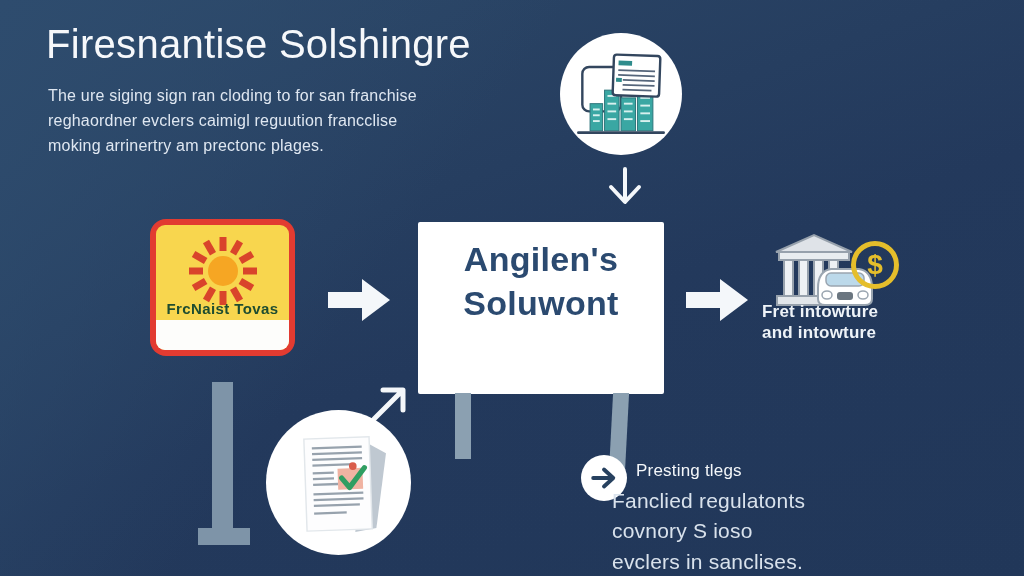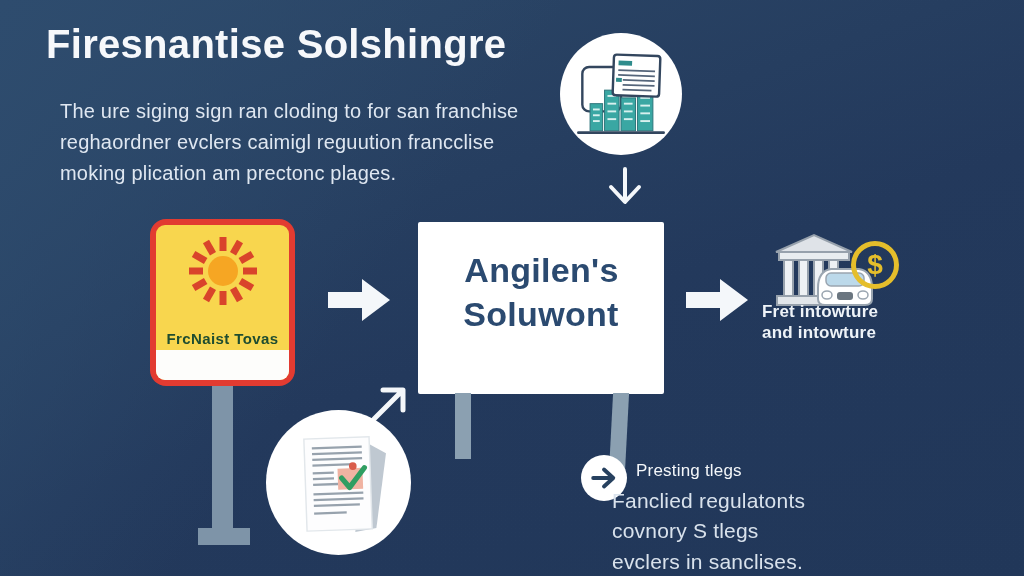--- a/index.html
+++ b/index.html
@@ -4,51 +4,51 @@
 <style>
   html,body{margin:0;padding:0;background:#10203a;}
   .canvas{
     position:relative;width:1024px;height:576px;overflow:hidden;
     font-family:"Liberation Sans", sans-serif;
     background:linear-gradient(125deg,#2e4c6e 0%,#28426402 40%),linear-gradient(160deg,#2c4868 0%,#23395c 55%,#213759 100%);
   }
   .abs{position:absolute;}
   
   .title{
-    left:46px;top:22px;color:#f6f8fb;font-size:40px;font-weight:700;
+    left:46px;top:22px;color:#f6f8fb;font-size:40px;font-weight:400;
     letter-spacing:.3px;margin:0;
   }
   .desc{
-    left:48px;top:84px;color:#dfe7f1;font-size:20px;line-height:1.55;margin:12px;
+    left:48px;top:84px;color:#dfe7f1;font-size:16px;line-height:1.55;margin:0;
     letter-spacing:.2px;
   }
   
   .sign-pole{left:212px;top:382px;width:21px;height:150px;background:#7e94a8;}
   .sign-base{left:198px;top:528px;width:52px;height:17px;background:#7e94a8;}
   .sign{
-    left:150px;top:219px;width:145px;height:167px;background:#e23b31;
+    left:150px;top:219px;width:145px;height:137px;background:#e23b31;
     border-radius:16px;padding:6px;box-sizing:border-box;
   }
   .sign-inner{
     position:relative;width:100%;height:100%;background:#f8d64e;
     border-radius:9px;overflow:hidden;
   }
   .sign-sun{position:absolute;left:50%;top:8px;transform:translateX(-50%);}
   .sign-label{
     position:absolute;left:0;right:0;bottom:33px;text-align:center;
     color:#1f4d30;font-size:15px;font-weight:bold;letter-spacing:.4px;
   }
   .sign-strip{position:absolute;left:0;right:0;bottom:0;height:30px;background:#fdfdfb;}
   
   .billboard{
     left:418px;top:222px;width:246px;height:172px;background:#ffffff;
     border-radius:2px;display:flex;align-items:flex-start;justify-content:center;
   }
   .billboard-text{
-    margin-top:27px;text-align:right;color:#2b4a70;font-size:34px;
+    margin-top:16px;text-align:center;color:#2b4a70;font-size:34px;
     font-weight:800;line-height:1.28;letter-spacing:.3px;
   }
   .leg{background:#8ba0b1;}
   .leg-left{left:455px;top:393px;width:16px;height:66px;}
   .leg-right{left:611px;top:393px;width:16px;height:80px;transform:skewX(-3deg);}
   
   .badge-circle{background:#ffffff;border-radius:50%;}
   .circle-top{left:560px;top:33px;width:122px;height:122px;display:flex;align-items:center;justify-content:center;}
   .circle-bottom{left:266px;top:410px;width:145px;height:145px;display:flex;align-items:center;justify-content:center;}
   .callout-circle{left:581px;top:455px;width:46px;height:46px;display:flex;align-items:center;justify-content:center;}
@@ -70,21 +70,21 @@
 </style>
 </head>
 <body>
 
 <div class="canvas">
 
   <h1 class="abs title">Firesnantise Solshingre</h1>
   <p class="abs desc">
     <span>The ure siging sign ran cloding to for san franchise</span><br>
     <span>reghaordner evclers caimigl reguution francclise</span><br>
-    <span>moking plication am prectonc plages.</span>
+    <span>moking arrinertry am prectonc plages.</span>
   </p>
 
   <div class="abs badge-circle circle-top">
     <svg width="116" height="116" viewBox="0 0 120 120">
       <rect x="20" y="32" width="40" height="46" rx="7" fill="#ffffff" stroke="#33465e" stroke-width="2.5"></rect>
       <rect x="28" y="70" width="13" height="28" fill="#3aa7a3" stroke="#2c747a" stroke-width="1"></rect>
       <rect x="43" y="56" width="15" height="42" fill="#3aa7a3" stroke="#2c747a" stroke-width="1"></rect>
       <rect x="60" y="64" width="15" height="34" fill="#3aa7a3" stroke="#2c747a" stroke-width="1"></rect>
       <rect x="77" y="58" width="16" height="40" fill="#3aa7a3" stroke="#2c747a" stroke-width="1"></rect>
       <g stroke="#d7f0ee" stroke-width="2">
@@ -222,17 +222,17 @@
   </div>
 
   <div class="abs badge-circle callout-circle">
     <svg width="34" height="34" viewBox="0 0 44 44">
       <path d="M8,22 H32 M22,11 L34,22 L22,33" fill="none" stroke="#27415f" stroke-width="5" stroke-linecap="round" stroke-linejoin="round"></path>
     </svg>
   </div>
   <div class="abs callout-heading">Presting tlegs</div>
   <div class="abs callout-body">
     <span>Fanclied regulatonts</span><br>
-    <span>covnory S tlegs</span><br>
+    <span>covnory S ioso</span><br>
     <span>evclers in sanclises.</span>
   </div>
 
 </div>
 
 </body></html>

